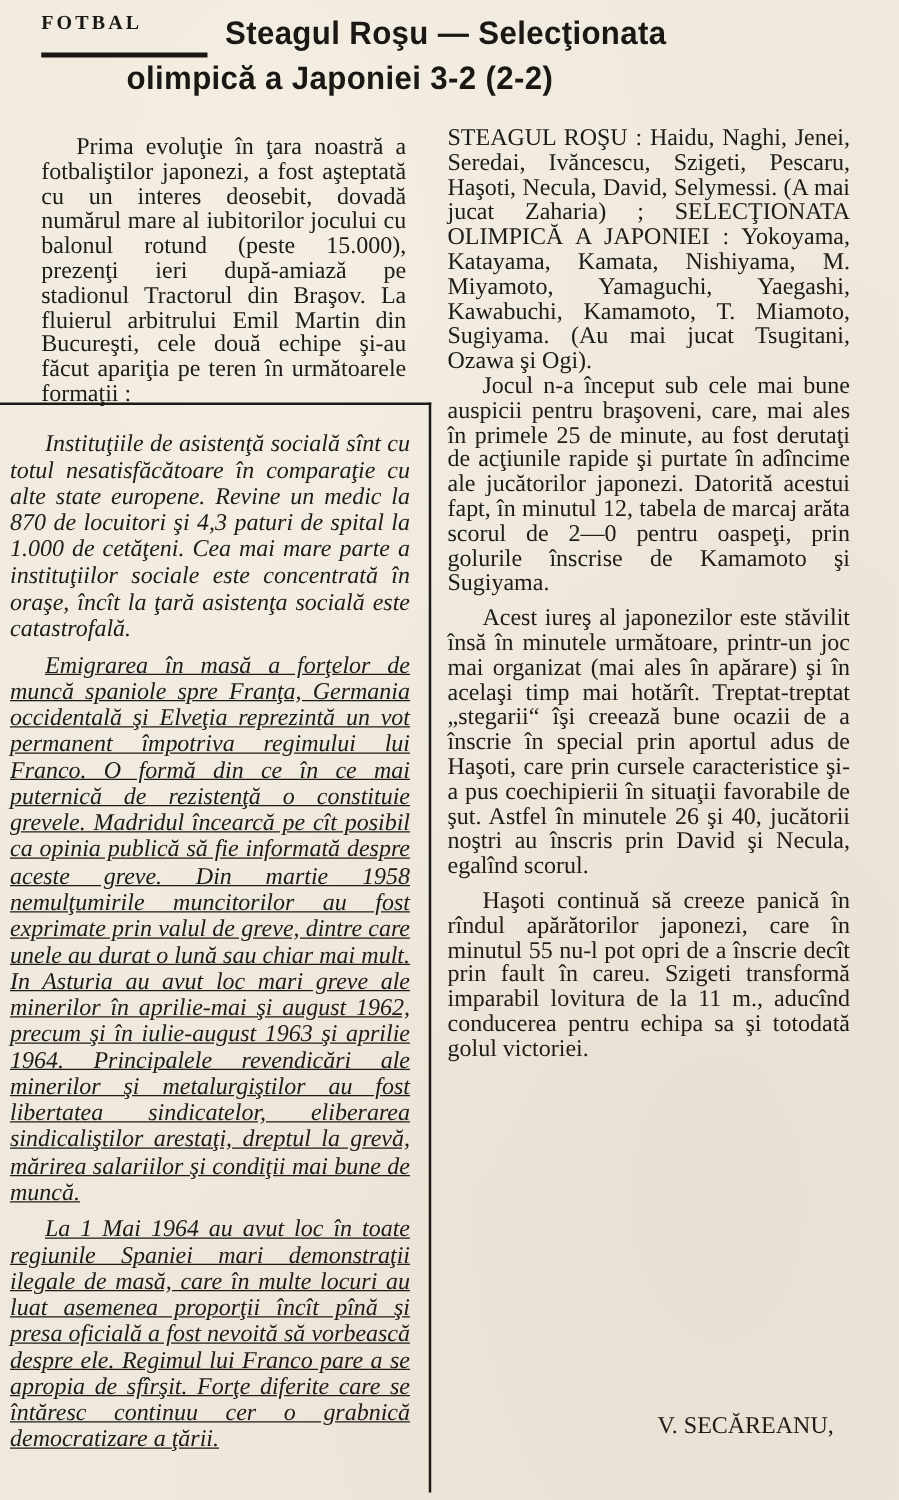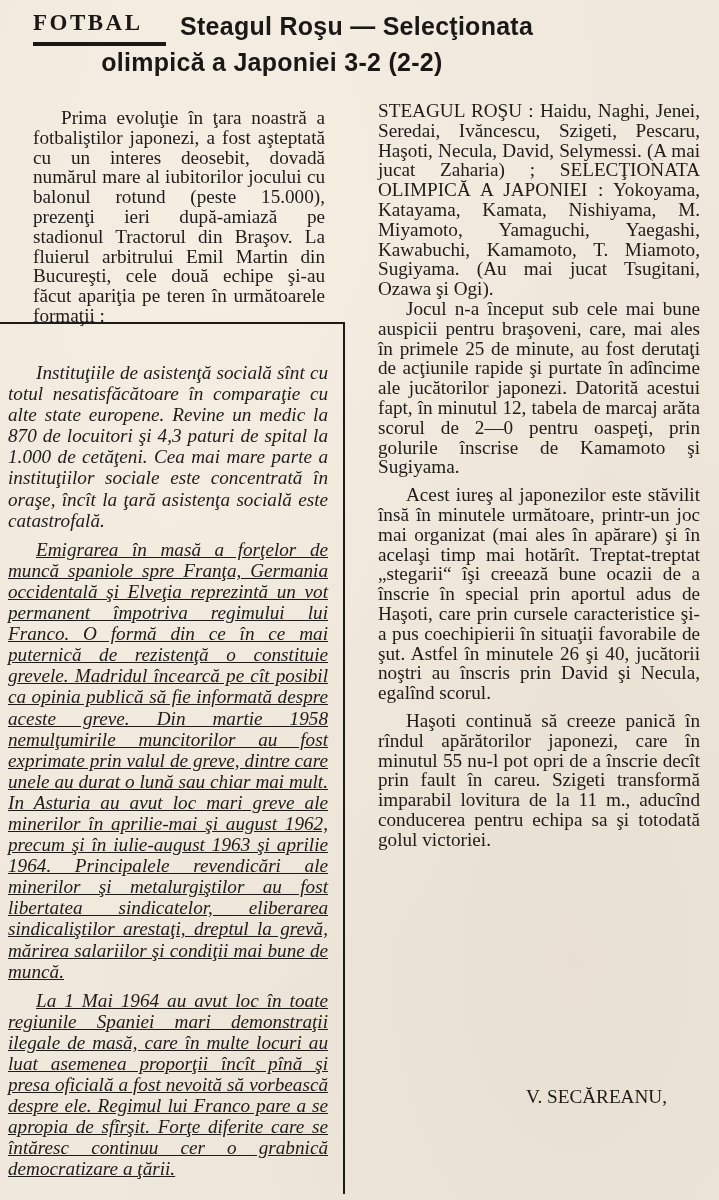--- a/index.html
+++ b/index.html
@@ -22,21 +22,21 @@
         radial-gradient(ellipse at 80% 80%, rgba(210,198,180,0.25), rgba(0,0,0,0) 60%);
       pointer-events: none;
     }
     
     .section-label {
       position: absolute;
       left: 33px;
       top: 10px;
       font-family: "Liberation Serif", serif;
       font-weight: bold;
-      font-size: 23px;
+      font-size: 16px;
       letter-spacing: 2.5px;
       color: #1a1714;
     }
     .section-rule {
       position: absolute;
       left: 33px;
       top: 42px;
       width: 133px;
       height: 4px;
       background: #1a1714;
@@ -75,63 +75,62 @@
     }
     .intro {
       left: 33px;
       top: 108px;
       width: 292px;
     }
     .right-col {
       left: 358px;
       top: 101px;
       width: 322px;
-      margin-left: 20px;
     }
     .right-col p.lineup {
       text-indent: 0;
     }
     .right-col p + p {
       margin-top: 8px;
     }
     
     .box {
       position: absolute;
       left: 0px;
       top: 322px;
       width: 343px;
       height: 870px;
       border-top: 2px solid #1d1a17;
       border-right: 2px solid #1d1a17;
     }
     .box-text {
       position: absolute;
       left: 8px;
-      top: 362px;
+      top: 345px;
       width: 320px;
       font-family: "Liberation Serif", serif;
       font-style: italic;
       font-size: 19.2px;
       line-height: 21.1px;
       text-align: justify;
       color: #1e1b18;
     }
     .box-text p {
       margin: 0;
       text-indent: 28px;
     }
     .box-text p + p {
       margin-top: 8px;
       text-decoration: underline;
     }
     
     .signature {
       position: absolute;
       right: 42px;
-      top: 1082px;
+      top: 1126px;
       text-align: right;
       font-family: "Liberation Serif", serif;
       font-size: 19.2px;
       line-height: 29px;
       color: #1e1b18;
     }
     .signature .sig-line {
       display: block;
     }
     .signature .sig-line.first {

